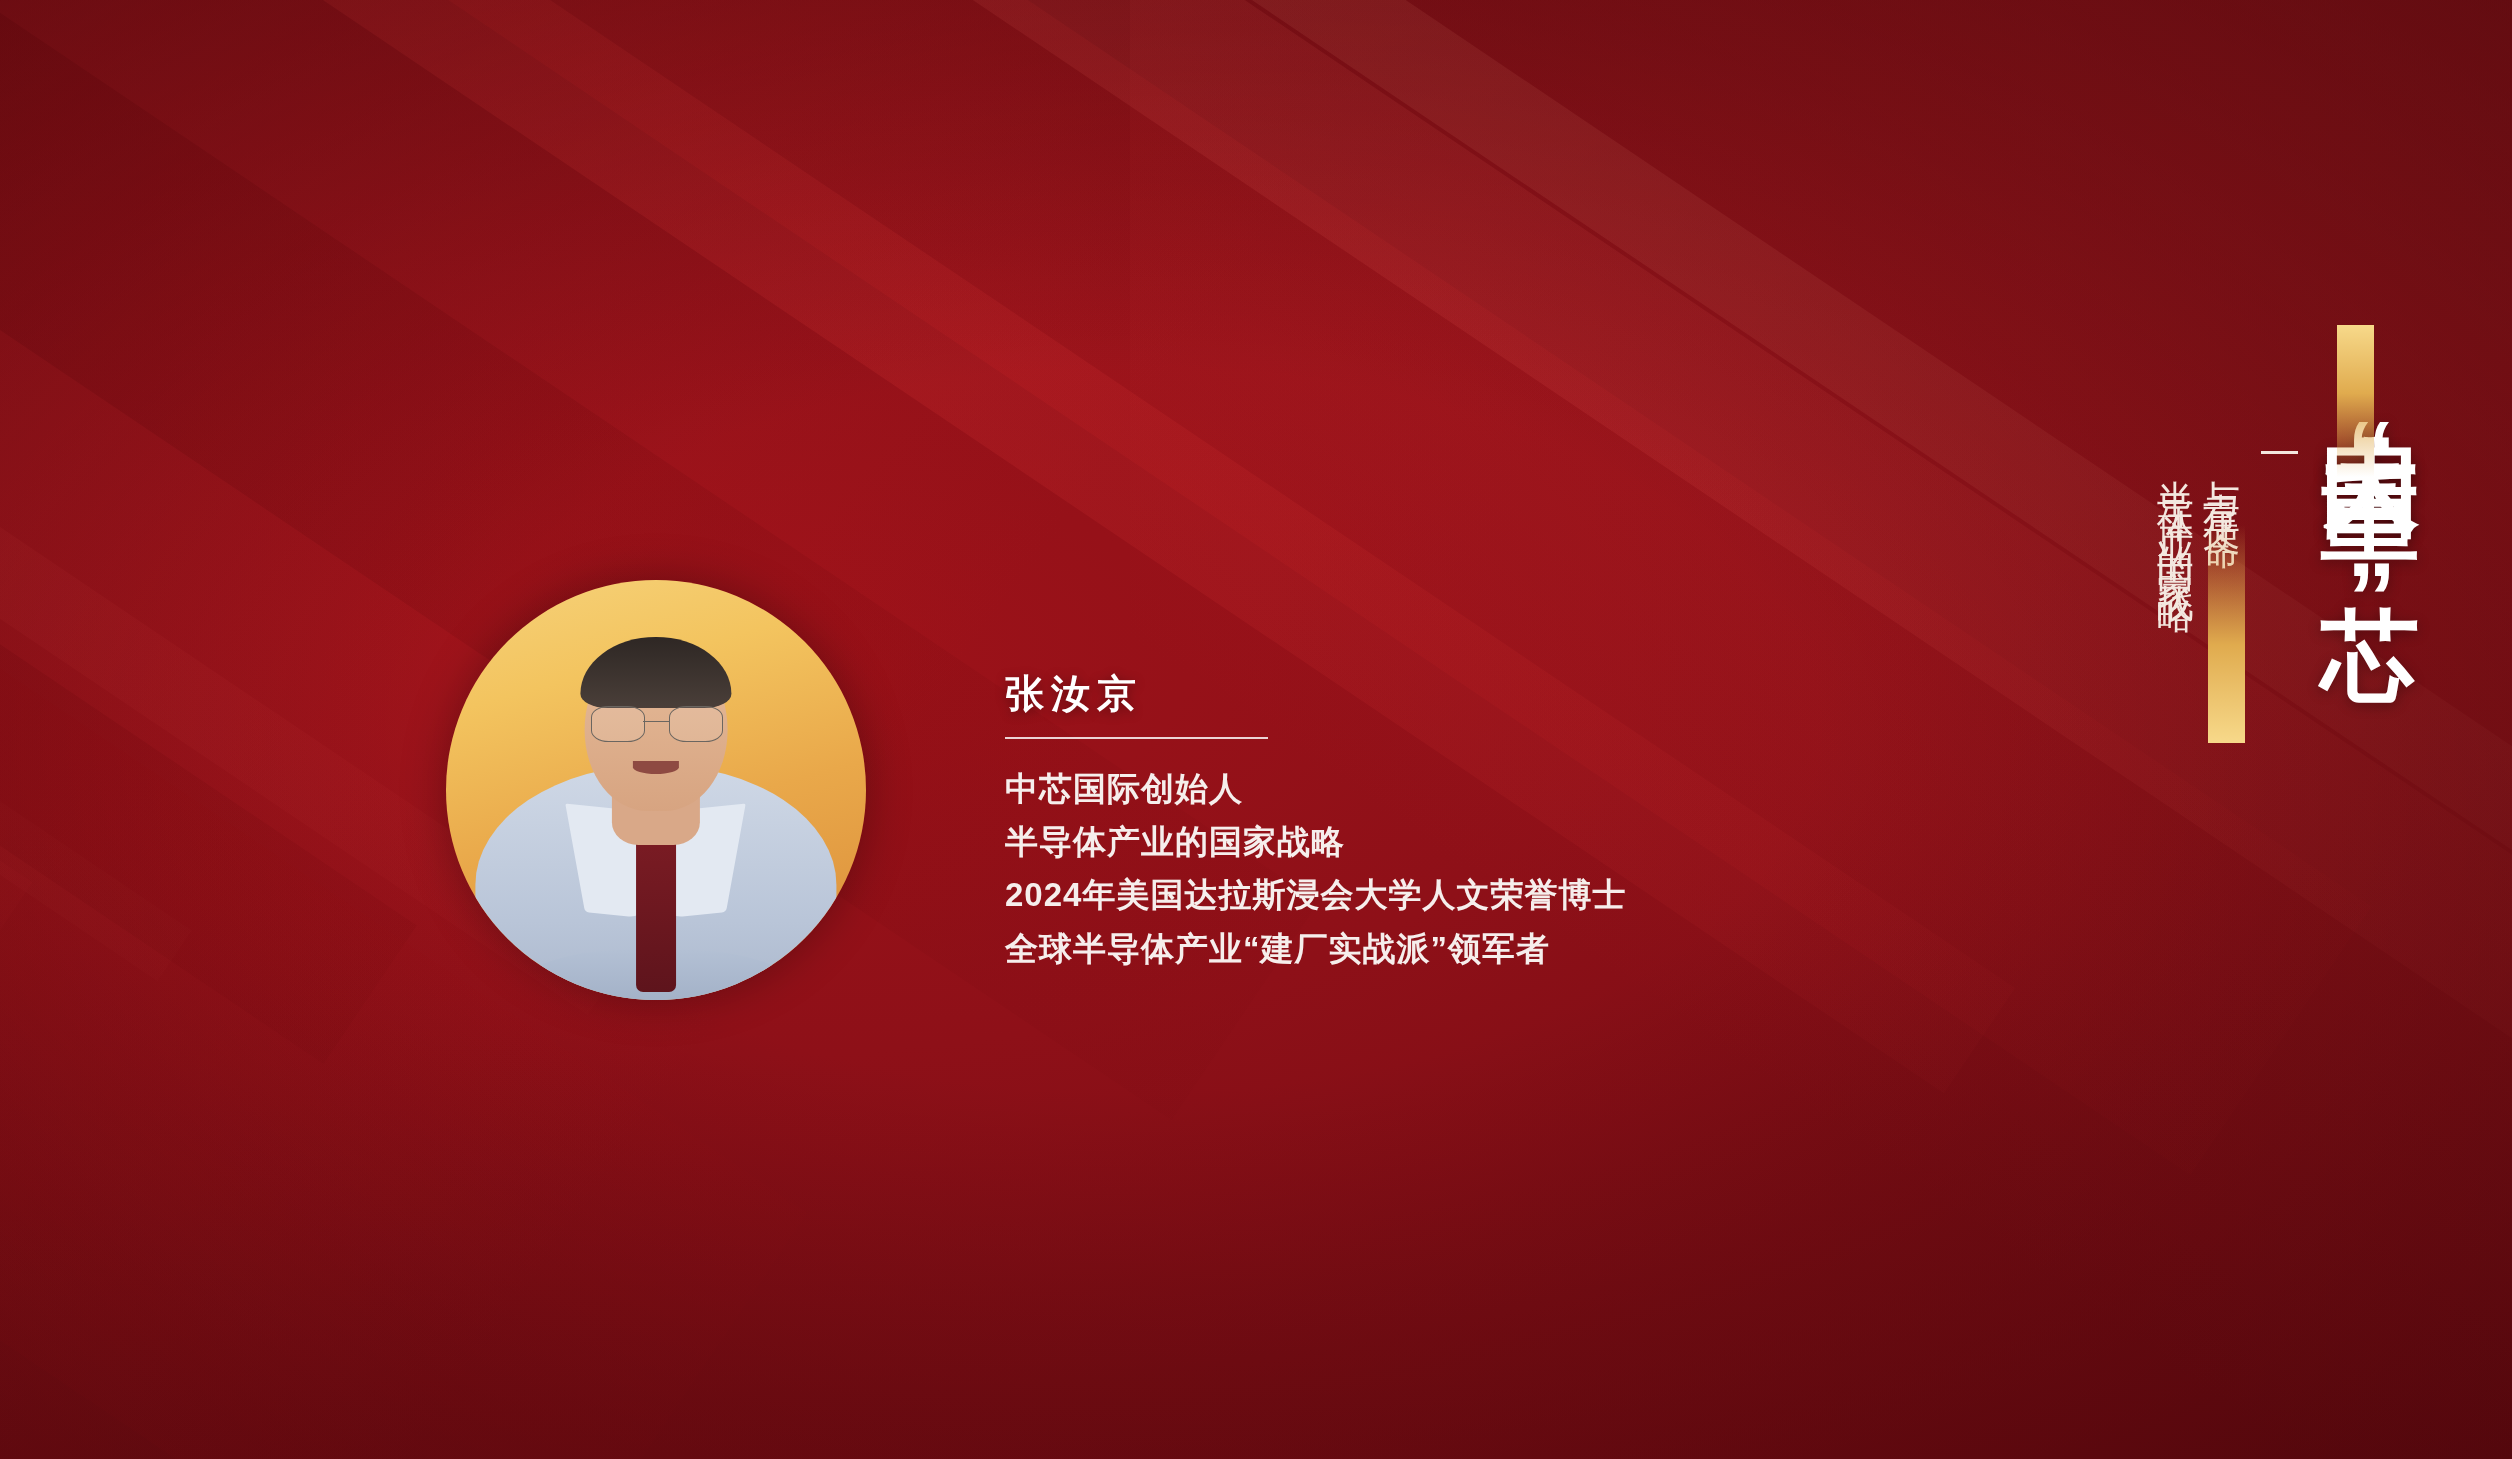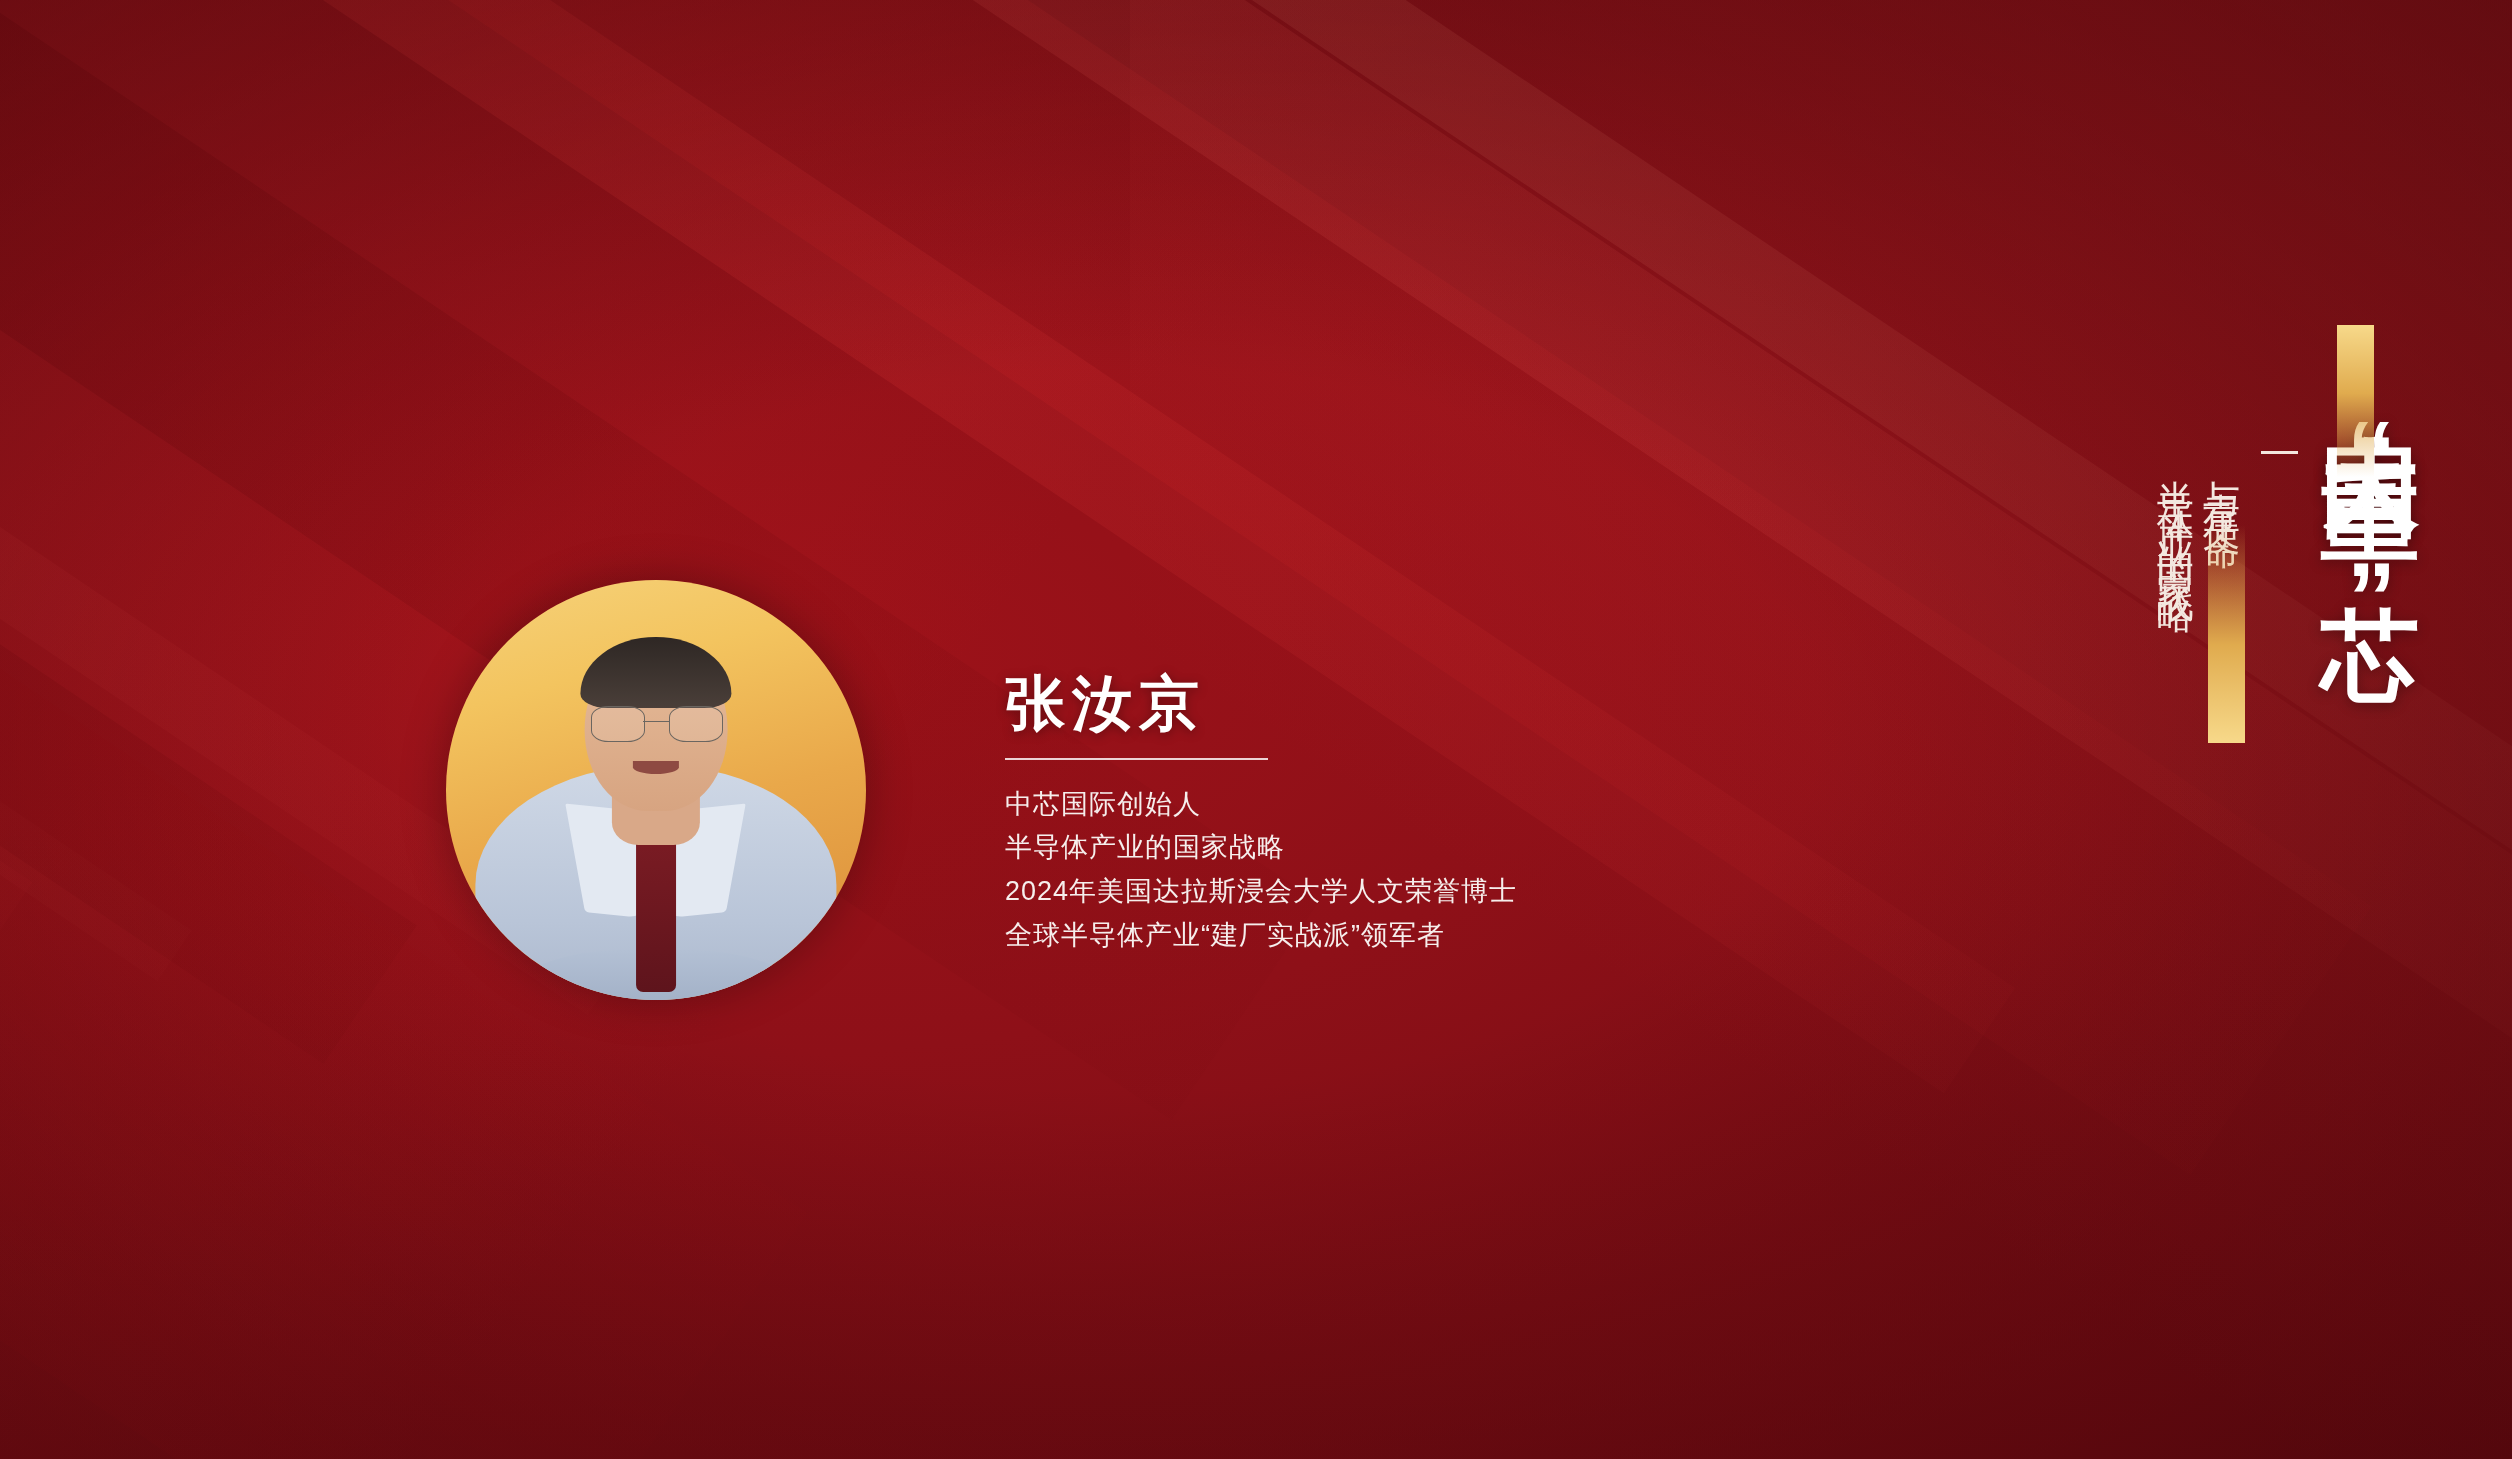--- a/index.html
+++ b/index.html
@@ -177,38 +177,38 @@
 
   
   .info {
     position: absolute;
     left: 1005px;
     top: 674px;
     width: 760px;
     color: #ffffff;
   }
   .name {
-    font-size: 60px;
+    font-size: 39px;
     font-weight: 700;
     letter-spacing: 7px;
     line-height: 1;
     text-shadow: 0 2px 11px rgba(0,0,0,0.35);
   }
   .name-rule {
     margin: 24px 0 23px 0;
     width: 263px;
     height: 1.5px;
     background: rgba(255,255,255,0.82);
   }
   .cred {
-    font-size: 27px;
+    font-size: 33px;
     line-height: 1.62;
     letter-spacing: 1px;
     color: #f6eeec;
-    font-weight: 400;
+    font-weight: 700;
   }
 
   
   .title-block {
     position: absolute;
     right: 89px;
     top: 355px;
     display: flex;
     flex-direction: row;
     align-items: flex-start;

